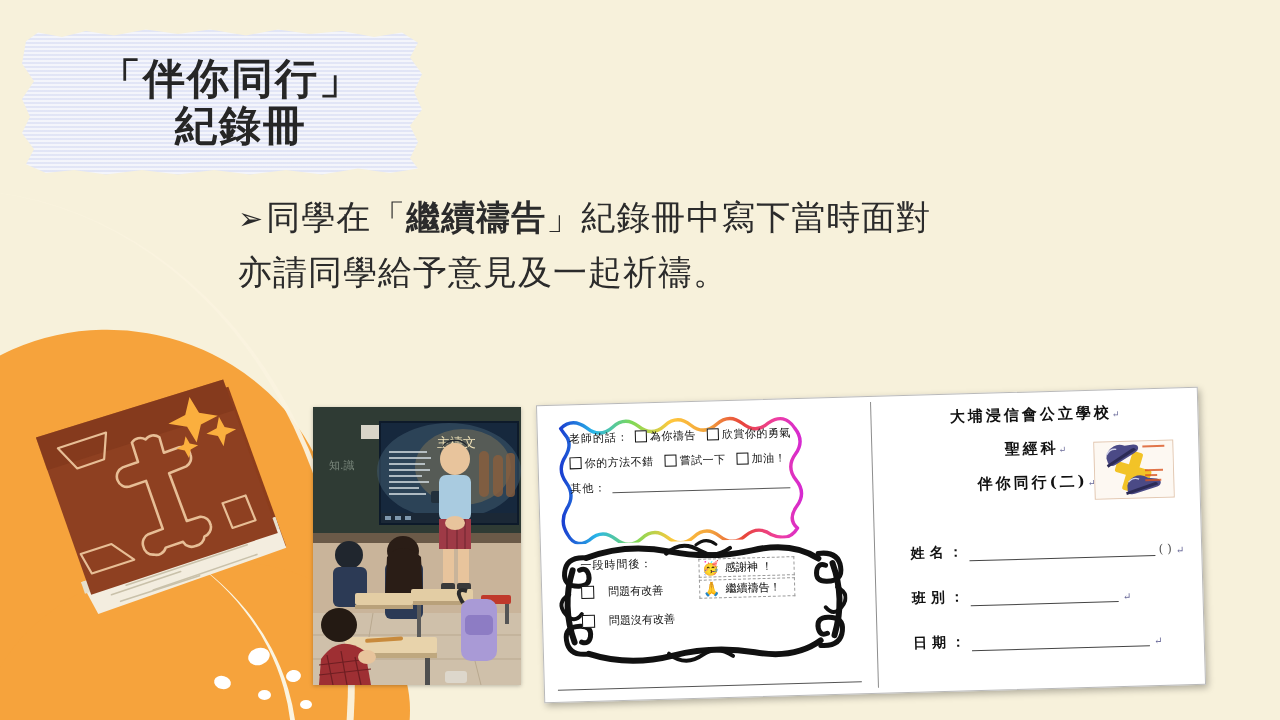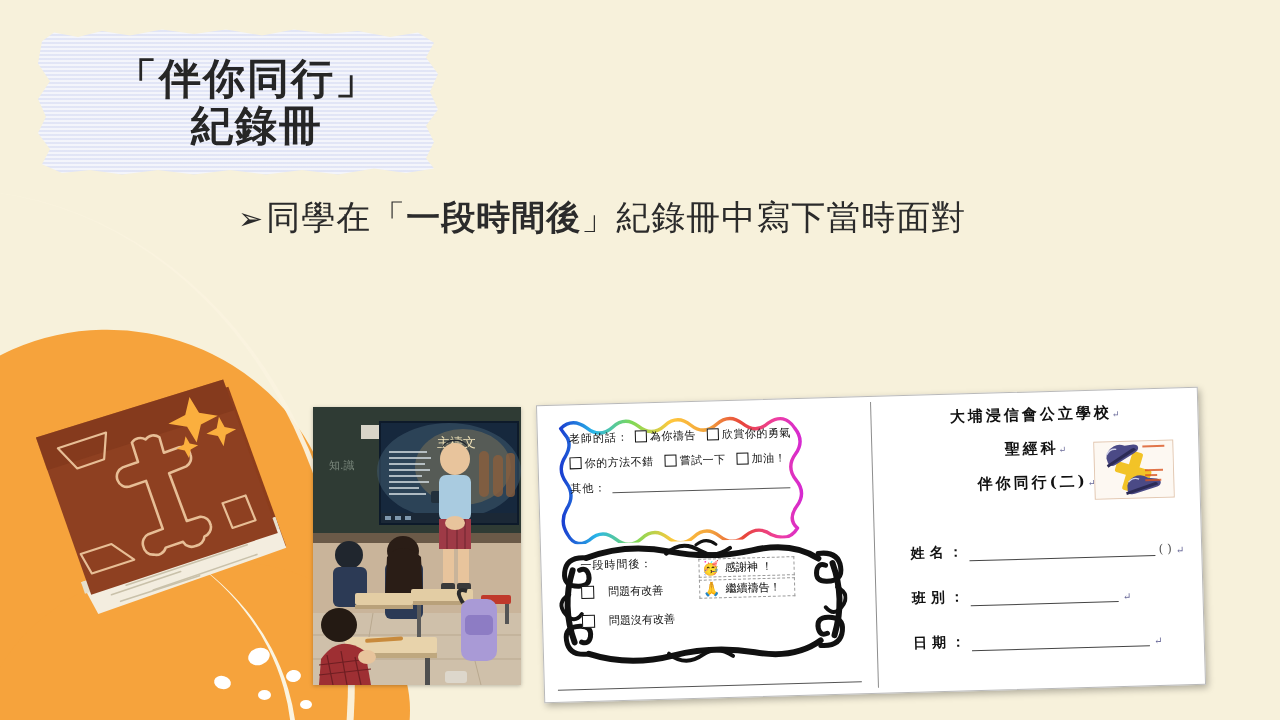--- a/index.html
+++ b/index.html
@@ -41,21 +41,21 @@
   .d3{left:258px;top:690px;width:13px;height:10px;}
   .d4{left:286px;top:670px;width:15px;height:12px;transform:rotate(-10deg);}
   .d5{left:300px;top:700px;width:12px;height:9px;}
 
   
   .bible{position:absolute;left:10px;top:355px;width:300px;height:300px;}
   .bible svg{width:100%;height:100%;display:block;}
 
   
   .banner{
-    position:absolute;left:38px;top:28px;width:400px;height:148px;
+    position:absolute;left:22px;top:28px;width:400px;height:148px;
   }
   .banner-bg{
     position:absolute;inset:0;
     background:
       repeating-linear-gradient(to bottom,
         rgba(255,255,255,.55) 0px, rgba(255,255,255,.55) 2px,
         rgba(222,226,245,.55) 2px, rgba(222,226,245,.55) 4px),
       #E6E9F7;
     border-radius:18px 14px 20px 16px/16px 20px 14px 18px;
     filter:blur(.3px);
@@ -247,22 +247,23 @@
   <div class="banner">
     <div class="banner-bg"></div>
     <div class="banner-text">
       <div class="l1">「伴你同行」</div>
       <div class="l2">紀錄冊</div>
     </div>
   </div>
 
   <div class="body-text">
     <div>
-      <span class="arrow">➢</span><span>同學在「</span><span class="em">一段時間後</span><span>」紀錄冊中寫下當時面對</span>
+      <span class="arrow">➢</span><span>同學在「</span><span class="em">繼續禱告</span><span>」紀錄冊中寫下當時面對</span>
     </div>
+    <div>亦請同學給予意見及一起祈禱。</div>
   </div>
 
   <div class="photo">
     <svg viewBox="0 0 208 278" preserveAspectRatio="none">
       <rect width="208" height="278" fill="#3b3b3b"></rect>
 
       <rect x="0" y="0" width="208" height="128" fill="#2f3b34"></rect>
       <rect x="0" y="126" width="208" height="10" fill="#6b5a48"></rect>
 
       <text x="16" y="62" font-family="DejaVu Sans" font-size="11" fill="#9aa89b" opacity=".7">知.識</text>

